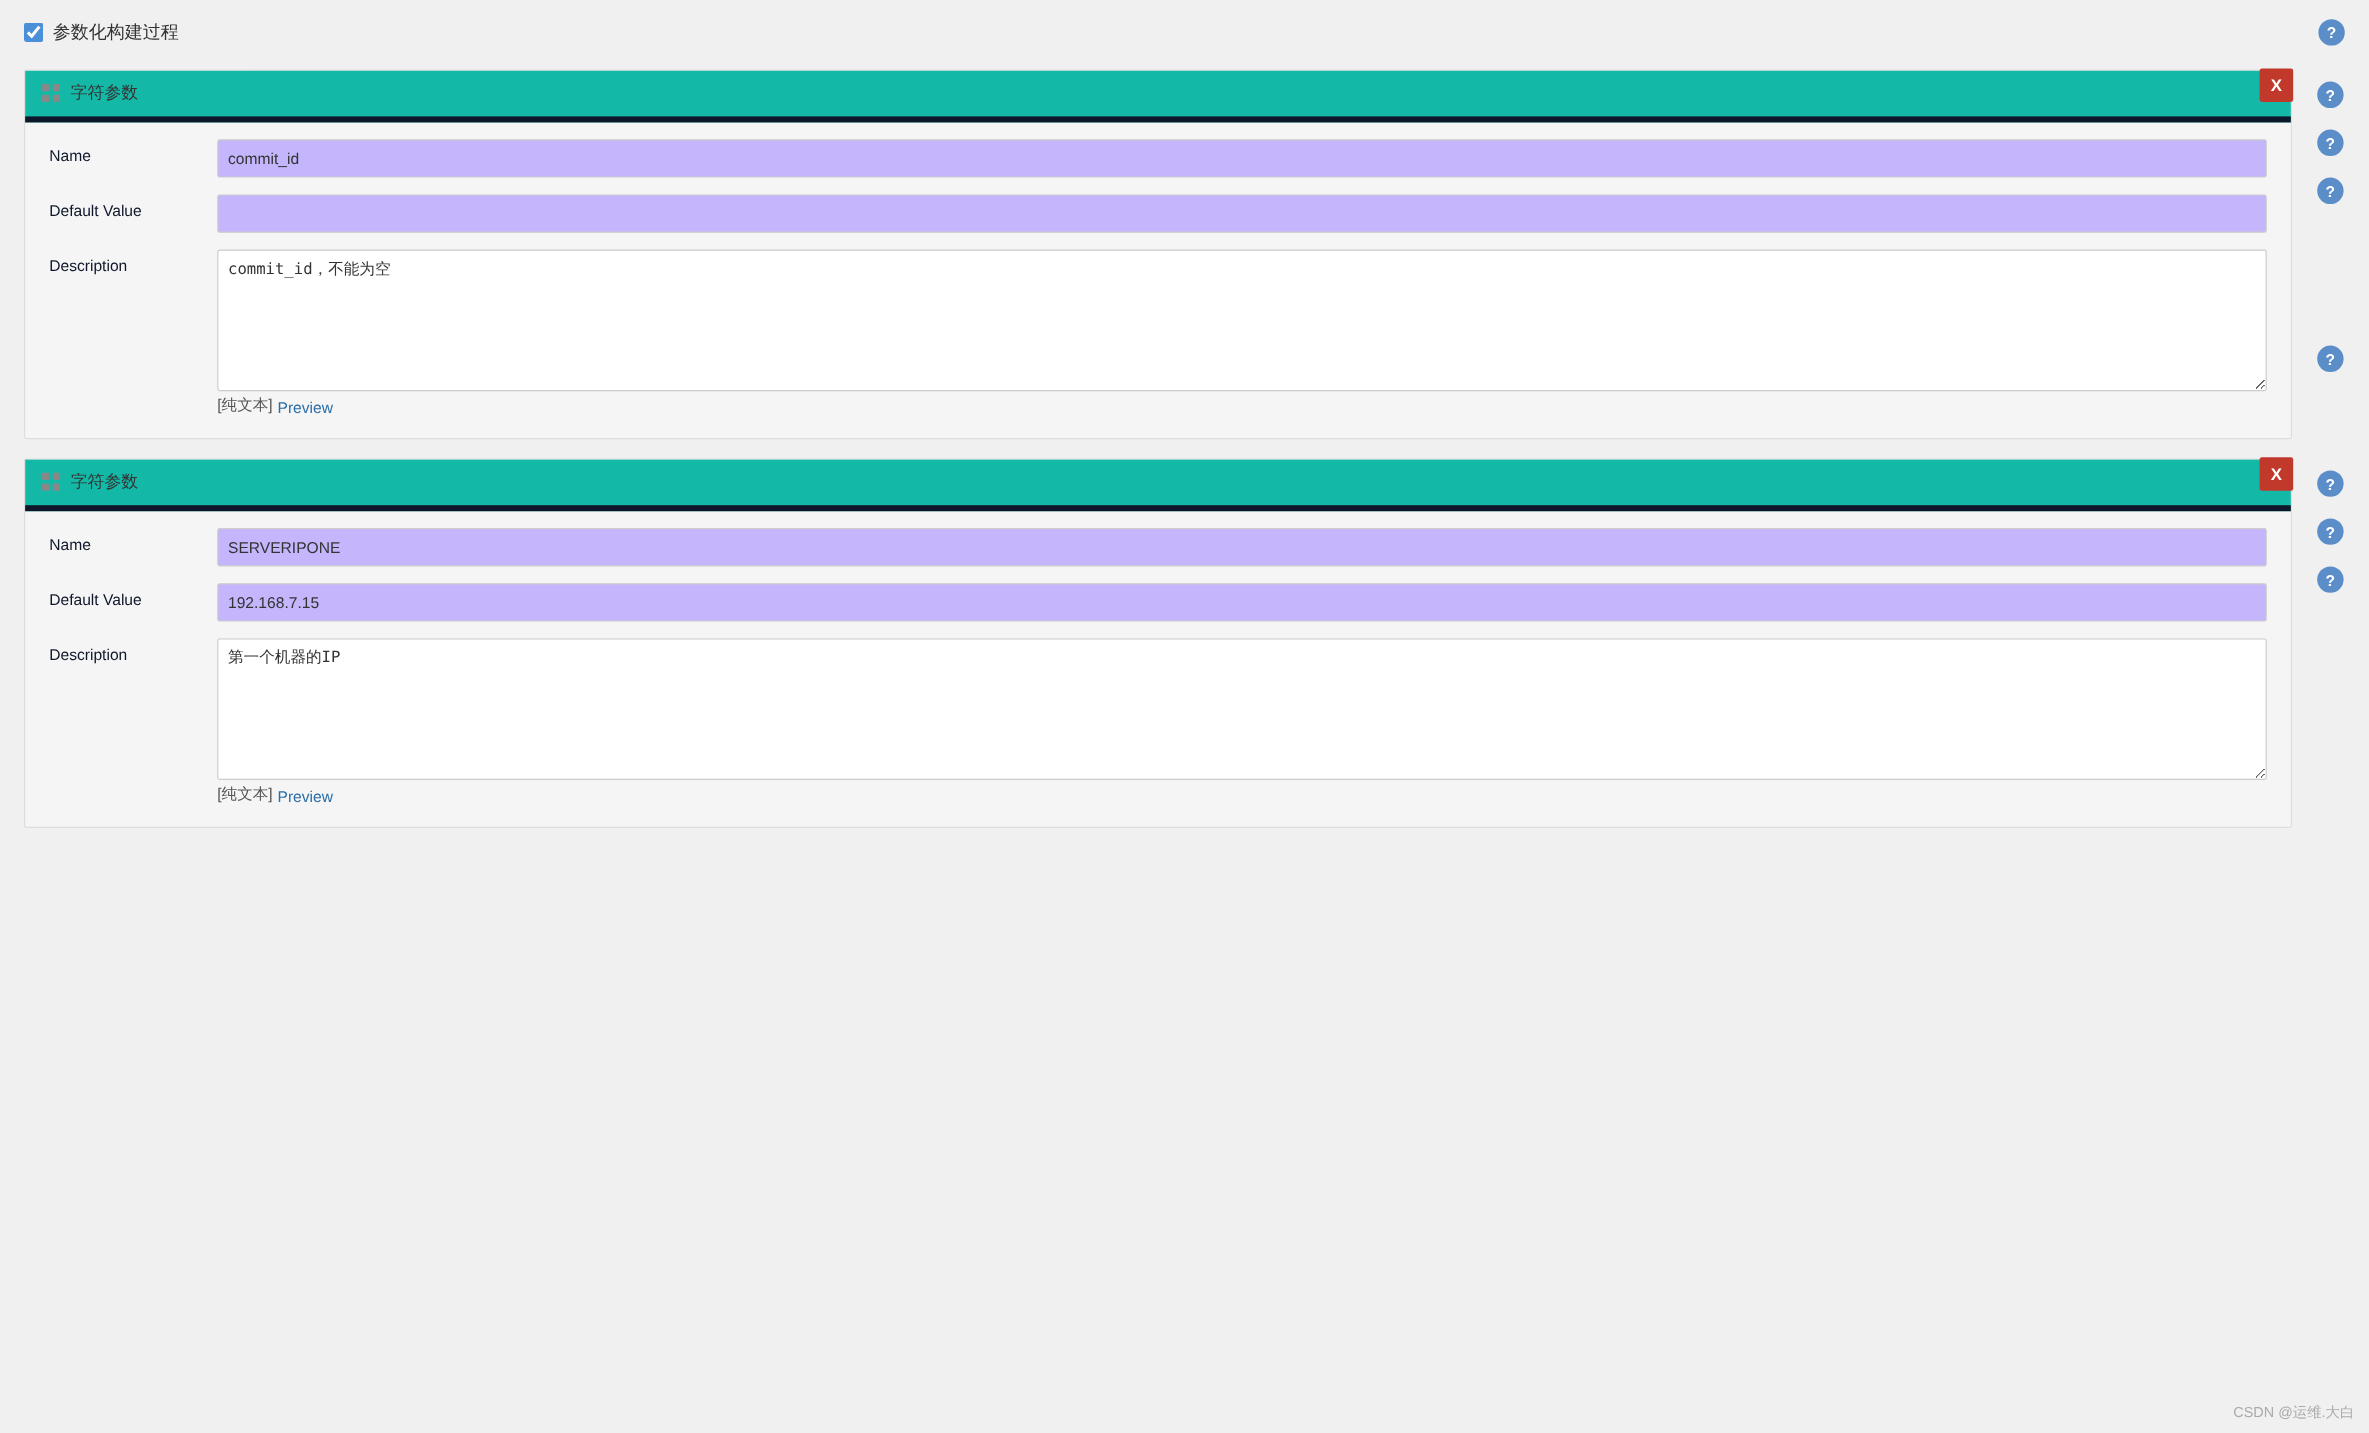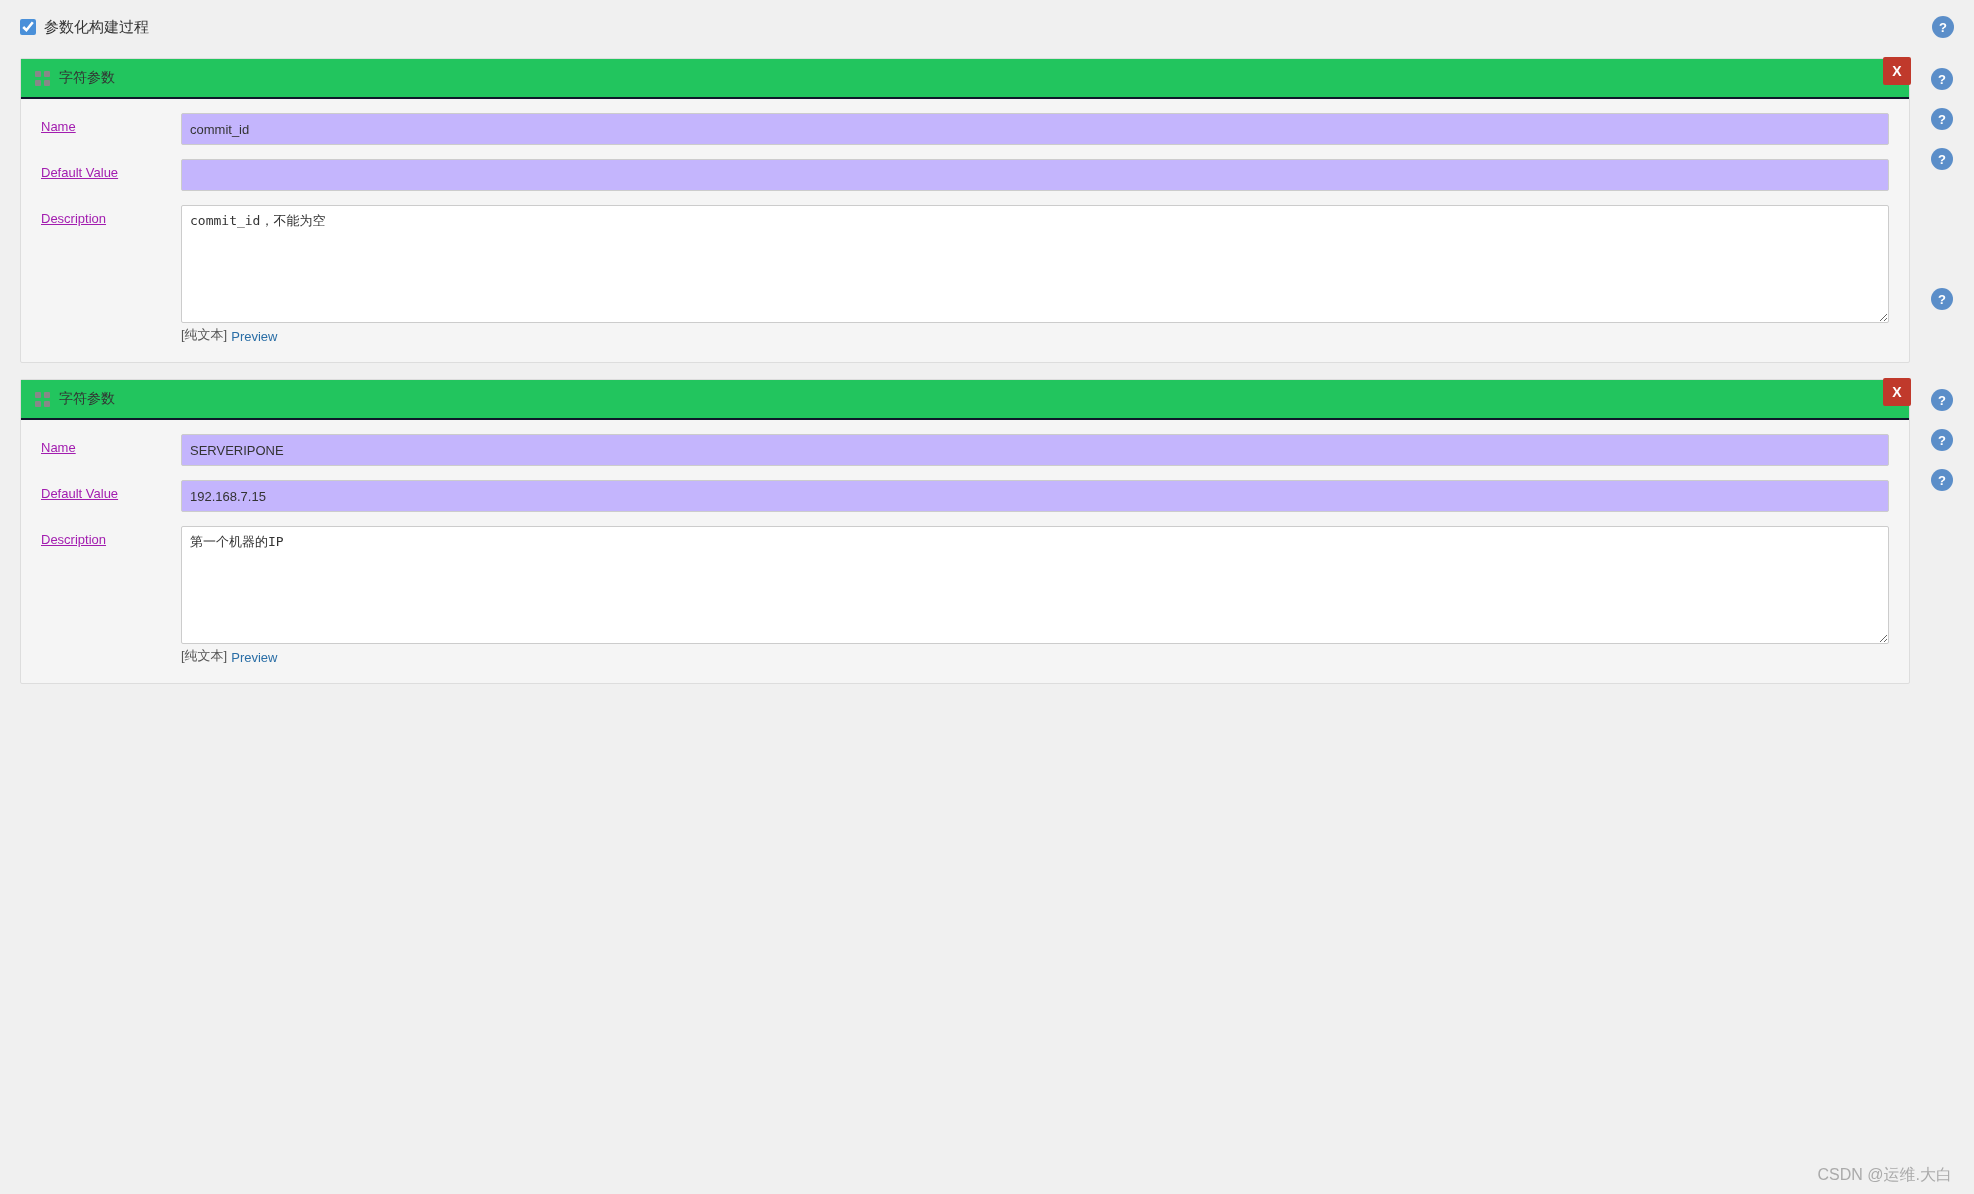--- a/index.html
+++ b/index.html
@@ -62,25 +62,25 @@
     
     .param-panel {
       background: #f5f5f5;
       border: 1px solid #ddd;
       border-radius: 2px;
       position: relative;
     }
 
     .panel-header {
       display: flex;
-      align-items: flex-end;
+      align-items: center;
       gap: 8px;
       padding: 10px 14px;
-      background: #22c55e;
-      border-bottom: 2px solid #0f172a;
+      background: #14b8a6;
+      border-bottom: 5px solid #0f172a;
     }
     .panel-header-icon {
       display: grid;
       grid-template-columns: 1fr 1fr;
       gap: 2px;
       width: 16px;
       height: 16px;
     }
     .panel-header-icon span {
       width: 6px;
@@ -123,23 +123,22 @@
       margin-bottom: 14px;
     }
     .form-row:last-child {
       margin-bottom: 0;
     }
 
     .form-label {
       width: 140px;
       padding-top: 6px;
       font-size: 13px;
-      color: #a21caf;
+      color: #0f172a;
       flex-shrink: 0;
-      text-decoration: underline;
     }
 
     .form-field {
       flex: 1;
     }
 
     .text-input {
       width: 100%;
       height: 32px;
       padding: 4px 8px;
@@ -233,22 +232,22 @@
       font-weight: 500;
       border-radius: 3px;
       cursor: pointer;
       min-width: 90px;
     }
 
     
     .watermark {
       position: fixed;
       bottom: 8px;
-      right: 22px;
-      font-size: 16px;
+      right: 12px;
+      font-size: 12px;
       color: #aaa;
     }
 
     .help-slot {
       height: 40px;
       display: flex;
       align-items: center;
       justify-content: center;
     }
 

